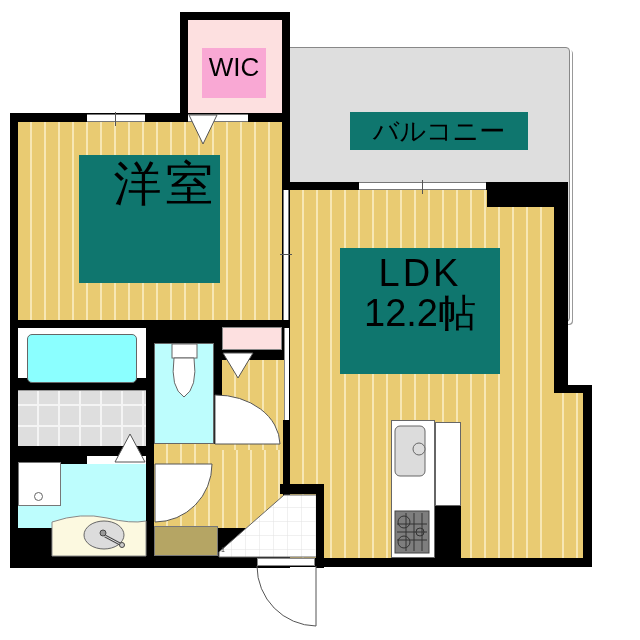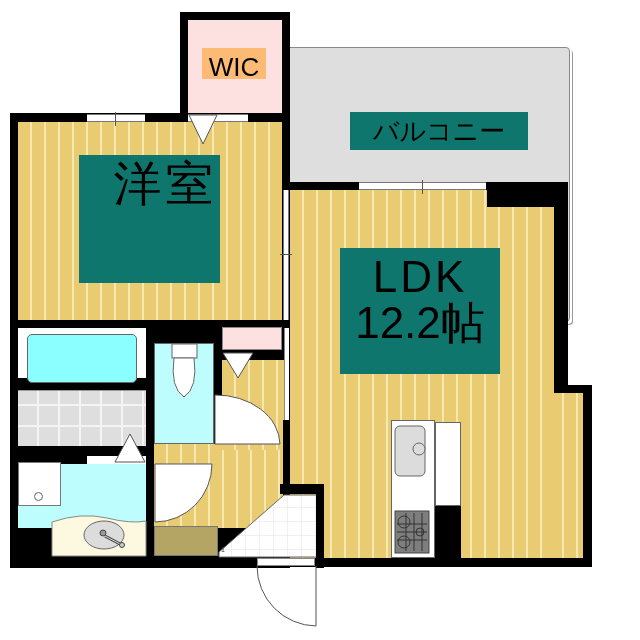--- a/index.html
+++ b/index.html
@@ -24,21 +24,21 @@
   .label-box { background:#0f766e; color:#000; text-align:center; line-height:1.05; }
   svg { display:block; }
 </style>
 </head>
 <body>
 
 <div class="abs balcony" style="left:288px; top:47px; width:282px; height:275px; border-radius:0 4px 4px 0; box-shadow: 2px 2px 0 #fff, 3px 3px 0 #999;"></div>
 
 <div class="abs wall" style="left:180px; top:12px; width:110px; height:110px;"></div>
 <div class="abs wic" style="left:188px; top:20px; width:94px; height:102px;"></div>
-<div class="abs label-box" style="left:202px; top:48px; width:64px; height:31px; font-size:26px; line-height:38px; background:#fdba74;">WIC</div>
+<div class="abs label-box" style="left:202px; top:48px; width:64px; height:50px; font-size:26px; line-height:38px; background:#f9a8d4;">WIC</div>
 
 <div class="abs wall" style="left:10px; top:113px; width:280px; height:215px;"></div>
 <div class="abs floor" style="left:18px; top:122px; width:264px; height:198px;"></div>
 
 <div class="abs window" style="left:87px; top:114px; width:58px; height:8px;"></div>
 <div class="abs" style="left:115px; top:112px; width:1px; height:14px; background:#555;"></div>
 <div class="abs window" style="left:188px; top:114px; width:60px; height:8px;"></div>
 <svg class="abs" style="left:188px; top:114px;" width="30" height="32">
   <polygon points="1,1 29,1 15,30" fill="#fff" stroke="#555" stroke-width="1"></polygon>
 </svg>
@@ -52,21 +52,21 @@
 <div class="abs floor" style="left:550px; top:393px; width:33px; height:165px;"></div>
 
 <div class="abs wall" style="left:487px; top:182px; width:80px; height:25px;"></div>
 
 <div class="abs window" style="left:359px; top:182px; width:127px; height:8px;"></div>
 <div class="abs" style="left:422px; top:180px; width:1px; height:14px; background:#555;"></div>
 
 <div class="abs" style="left:283px; top:190px; width:6px; height:130px; background:#fff; border-left:1px solid #777; border-right:1px solid #777;"></div>
 <div class="abs" style="left:280px; top:254px; width:12px; height:1px; background:#555;"></div>
 
-<div class="abs label-box" style="left:340px; top:248px; width:160px; height:126px; font-size:44px; padding-top:6px;">
+<div class="abs label-box" style="left:340px; top:248px; width:160px; height:126px; font-size:38px; padding-top:6px;">
   <div style="letter-spacing:3px;">LDK</div>
   <div>12.2帖</div>
 </div>
 <div class="abs label-box" style="left:350px; top:112px; width:178px; height:38px; font-size:26px; line-height:38px;">バルコニー</div>
 
 <div class="abs" style="left:391px; top:420px; width:44px; height:138px; background:#fff; border:1px solid #666;"></div>
 <div class="abs" style="left:435px; top:422px; width:26px; height:84px; background:#fff; border:1px solid #666;"></div>
 <div class="abs wall" style="left:435px; top:506px; width:26px; height:52px;"></div>
 <svg class="abs" style="left:393px; top:424px;" width="40" height="56">
   <rect x="2" y="2" width="30" height="50" rx="5" fill="#dcdcdc" stroke="#666" stroke-width="1"></rect>

